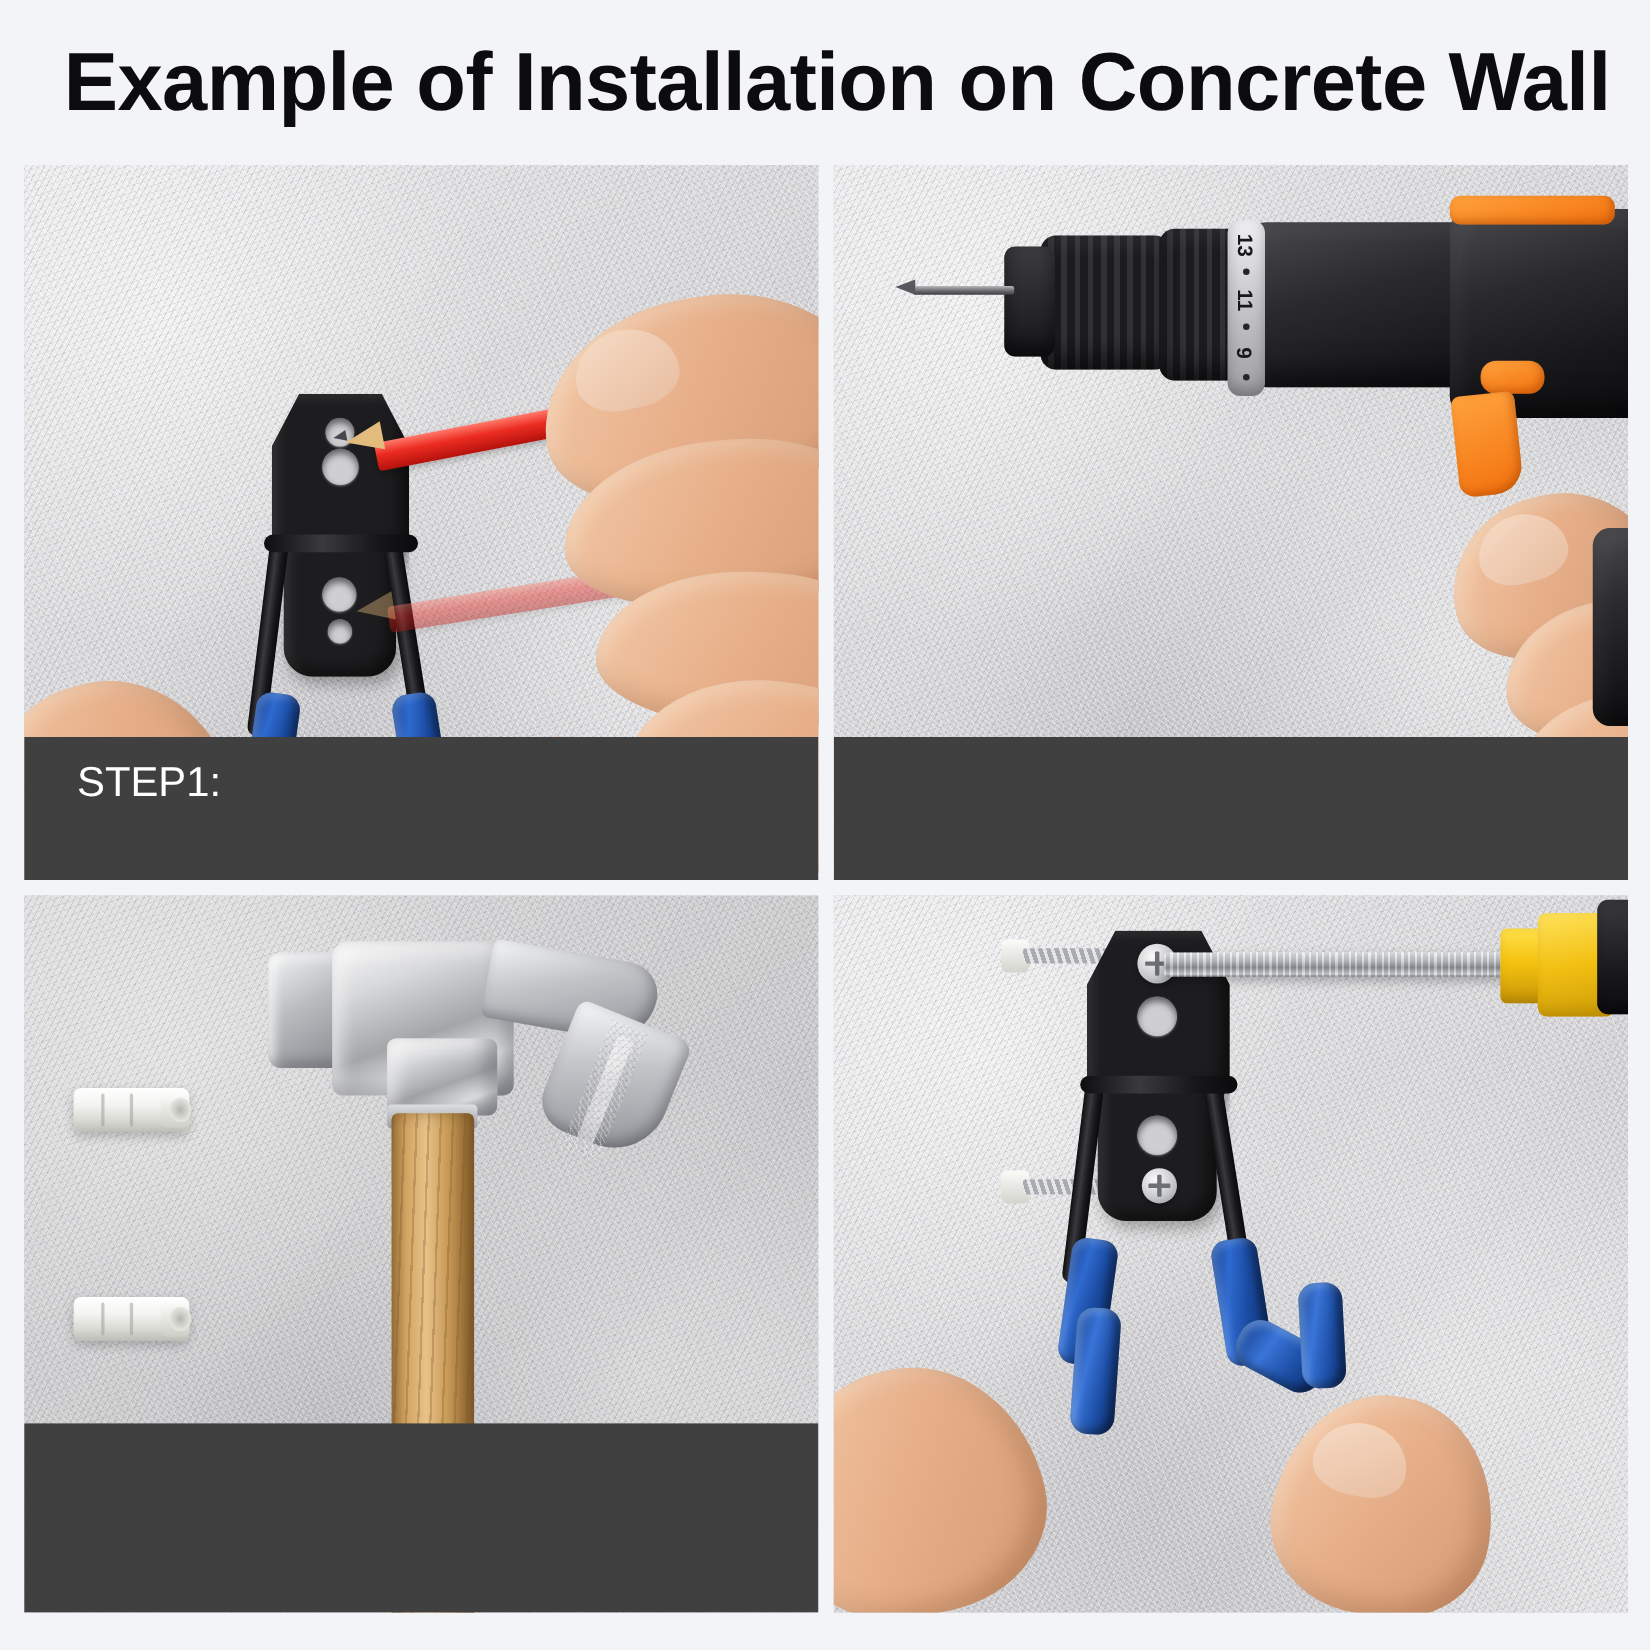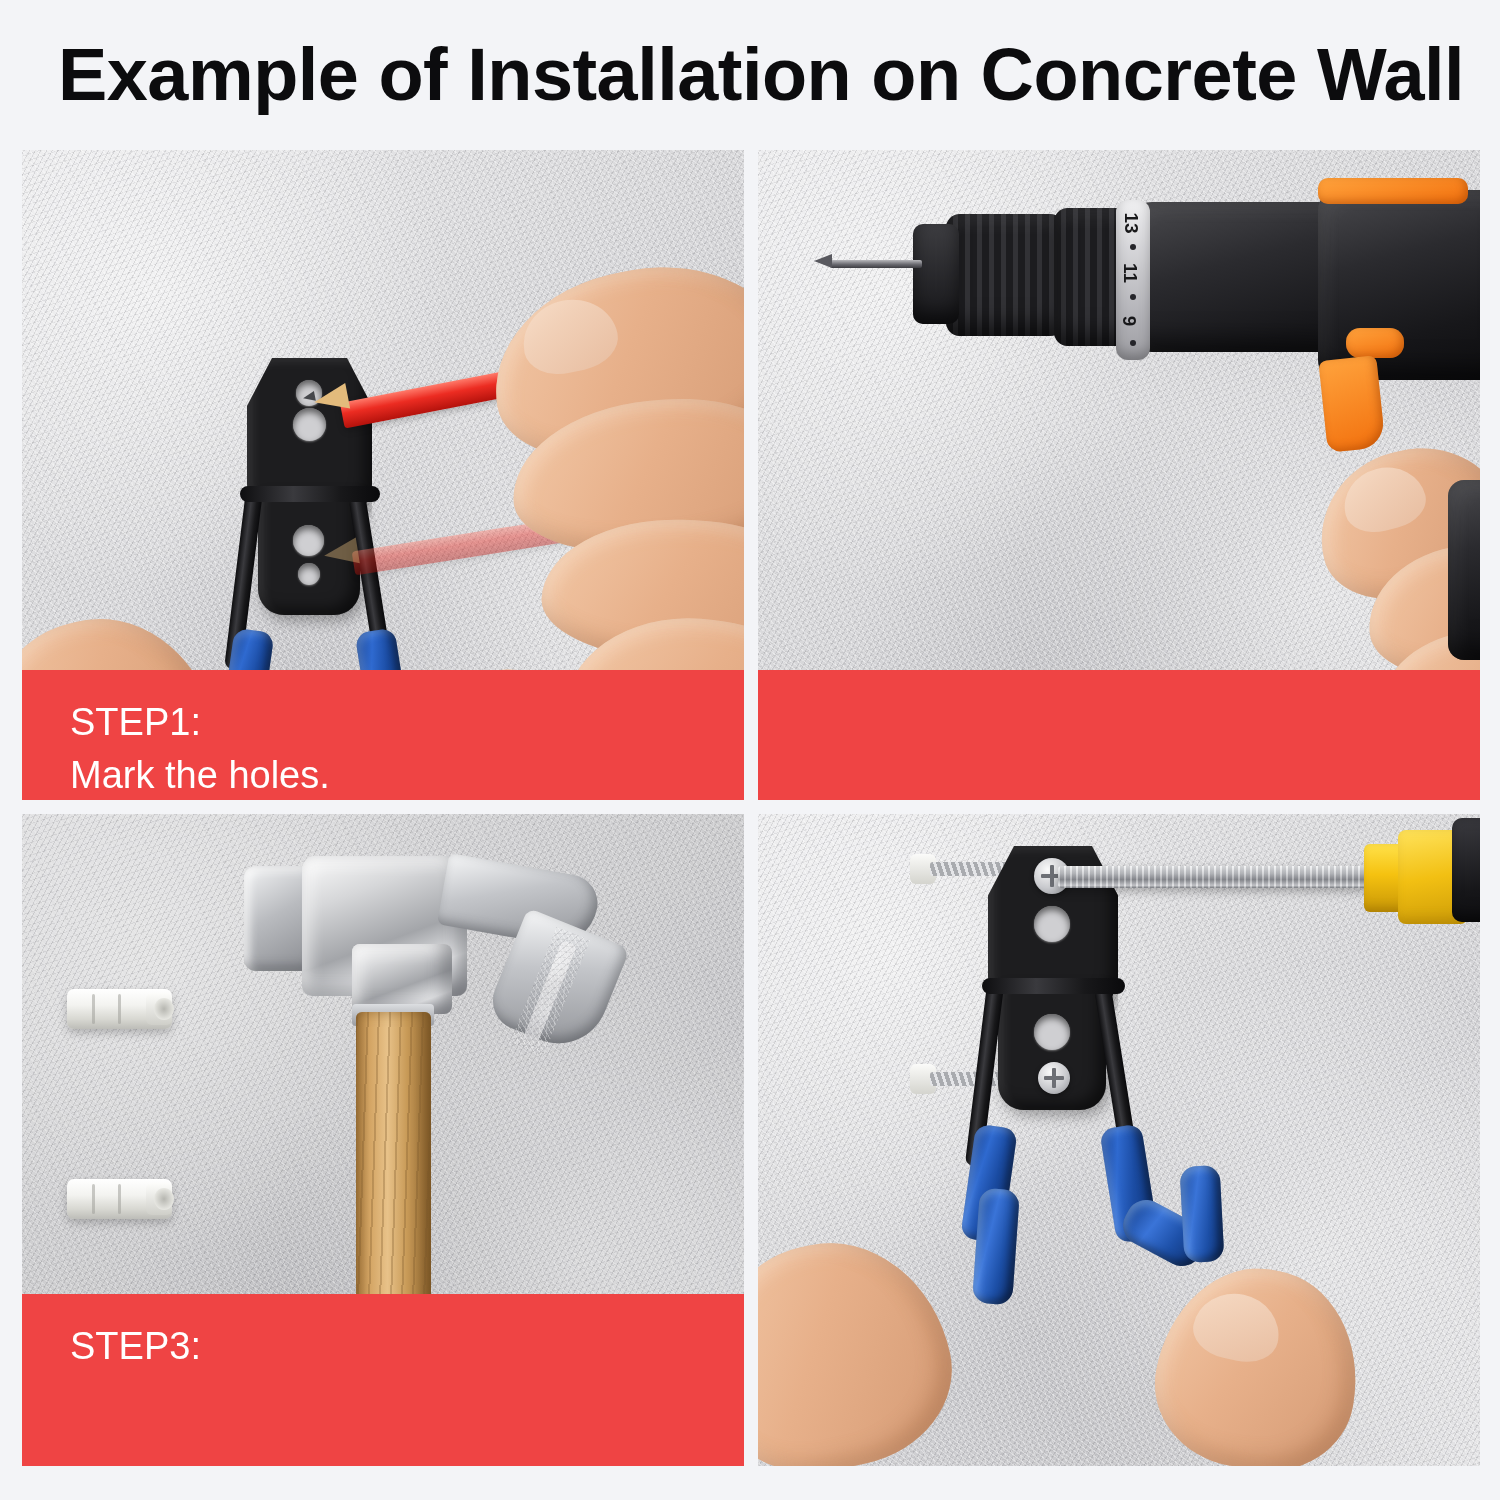--- a/index.html
+++ b/index.html
@@ -45,22 +45,22 @@
       repeating-linear-gradient(118deg, rgba(110,110,115,.22) 0 1px, rgba(0,0,0,0) 1px 5px),
       repeating-linear-gradient(73deg, rgba(255,255,255,.28) 0 1px, rgba(0,0,0,0) 1px 7px),
       repeating-linear-gradient(162deg, rgba(120,120,125,.15) 0 1px, rgba(0,0,0,0) 1px 6px);
     opacity:.85;
   }
   .wall.dark{filter:brightness(.94) contrast(1.02);}
 
   
   .cap{
     position:absolute;left:0;right:0;bottom:0;
-    background:#ef4444;color:#ffffff;
-    padding:26px 0 20px 48px;
+    background:#404040;color:#ffffff;
+    padding:16px 0 20px 48px;
     font-size:38px;line-height:53px;
     box-sizing:border-box;
   }
   .cap-lead{display:block;}
   .cap-body{display:block;padding-right:40px;}
   .cap-r1{height:130px;}
   .cap-r2{height:172px;}
 
   
   .hook{position:absolute;}
@@ -214,21 +214,20 @@
 
       <div class="finger" style="left:470px;top:120px;width:300px;height:185px;transform:rotate(-10deg);"></div>
       <div class="nail" style="left:500px;top:150px;width:95px;height:72px;transform:rotate(-12deg);"></div>
       <div class="finger" style="left:490px;top:250px;width:300px;height:150px;transform:rotate(-5deg);"></div>
       <div class="finger" style="left:520px;top:370px;width:290px;height:140px;transform:rotate(2deg);"></div>
       <div class="finger" style="left:545px;top:470px;width:280px;height:170px;transform:rotate(8deg);"></div>
     </div>
 
     <div class="cap cap-r1">
       <span class="cap-lead">STEP1:</span>
-      <span class="cap-body">Mark the holes.</span>
     </div>
   </div>
 
   <div class="panel p2">
     <div class="photo">
       <div class="wall"></div>
 
       <div>
         <div class="drill-body" style="left:368px;top:52px;width:380px;height:150px;"></div>
         <div class="drill-body" style="left:560px;top:40px;width:200px;height:190px;border-radius:20px;"></div>
@@ -288,21 +287,20 @@
         <div class="hammer-head" style="left:330px;top:130px;width:100px;height:70px;border-radius:8px;"></div>
         <div class="claw" style="left:420px;top:52px;width:155px;height:72px;border-radius:10px 40px 60px 10px;transform:rotate(10deg);"></div>
         <div class="claw" style="left:480px;top:110px;width:110px;height:118px;border-radius:10px 12px 50px 30px;transform:rotate(22deg);"></div>
         <div class="wall" style="left:520px;top:125px;width:16px;height:105px;border-radius:6px;transform:rotate(22deg);opacity:.9;"></div>
         <div class="collar" style="left:330px;top:190px;width:82px;height:22px;"></div>
         <div class="handle" style="left:334px;top:198px;width:75px;height:460px;"></div>
       </div>
     </div>
 
     <div class="cap cap-r2">
-      <span class="cap-lead">STEP3:</span>
     </div>
   </div>
 
   <div class="panel p4">
     <div class="photo">
       <div class="wall"></div>
 
       <div class="wallanchor-s" style="left:152px;top:40px;"></div>
       <div class="wallscrew" style="left:172px;top:48px;width:86px;"></div>
       <div class="wallanchor-s" style="left:152px;top:250px;"></div>

